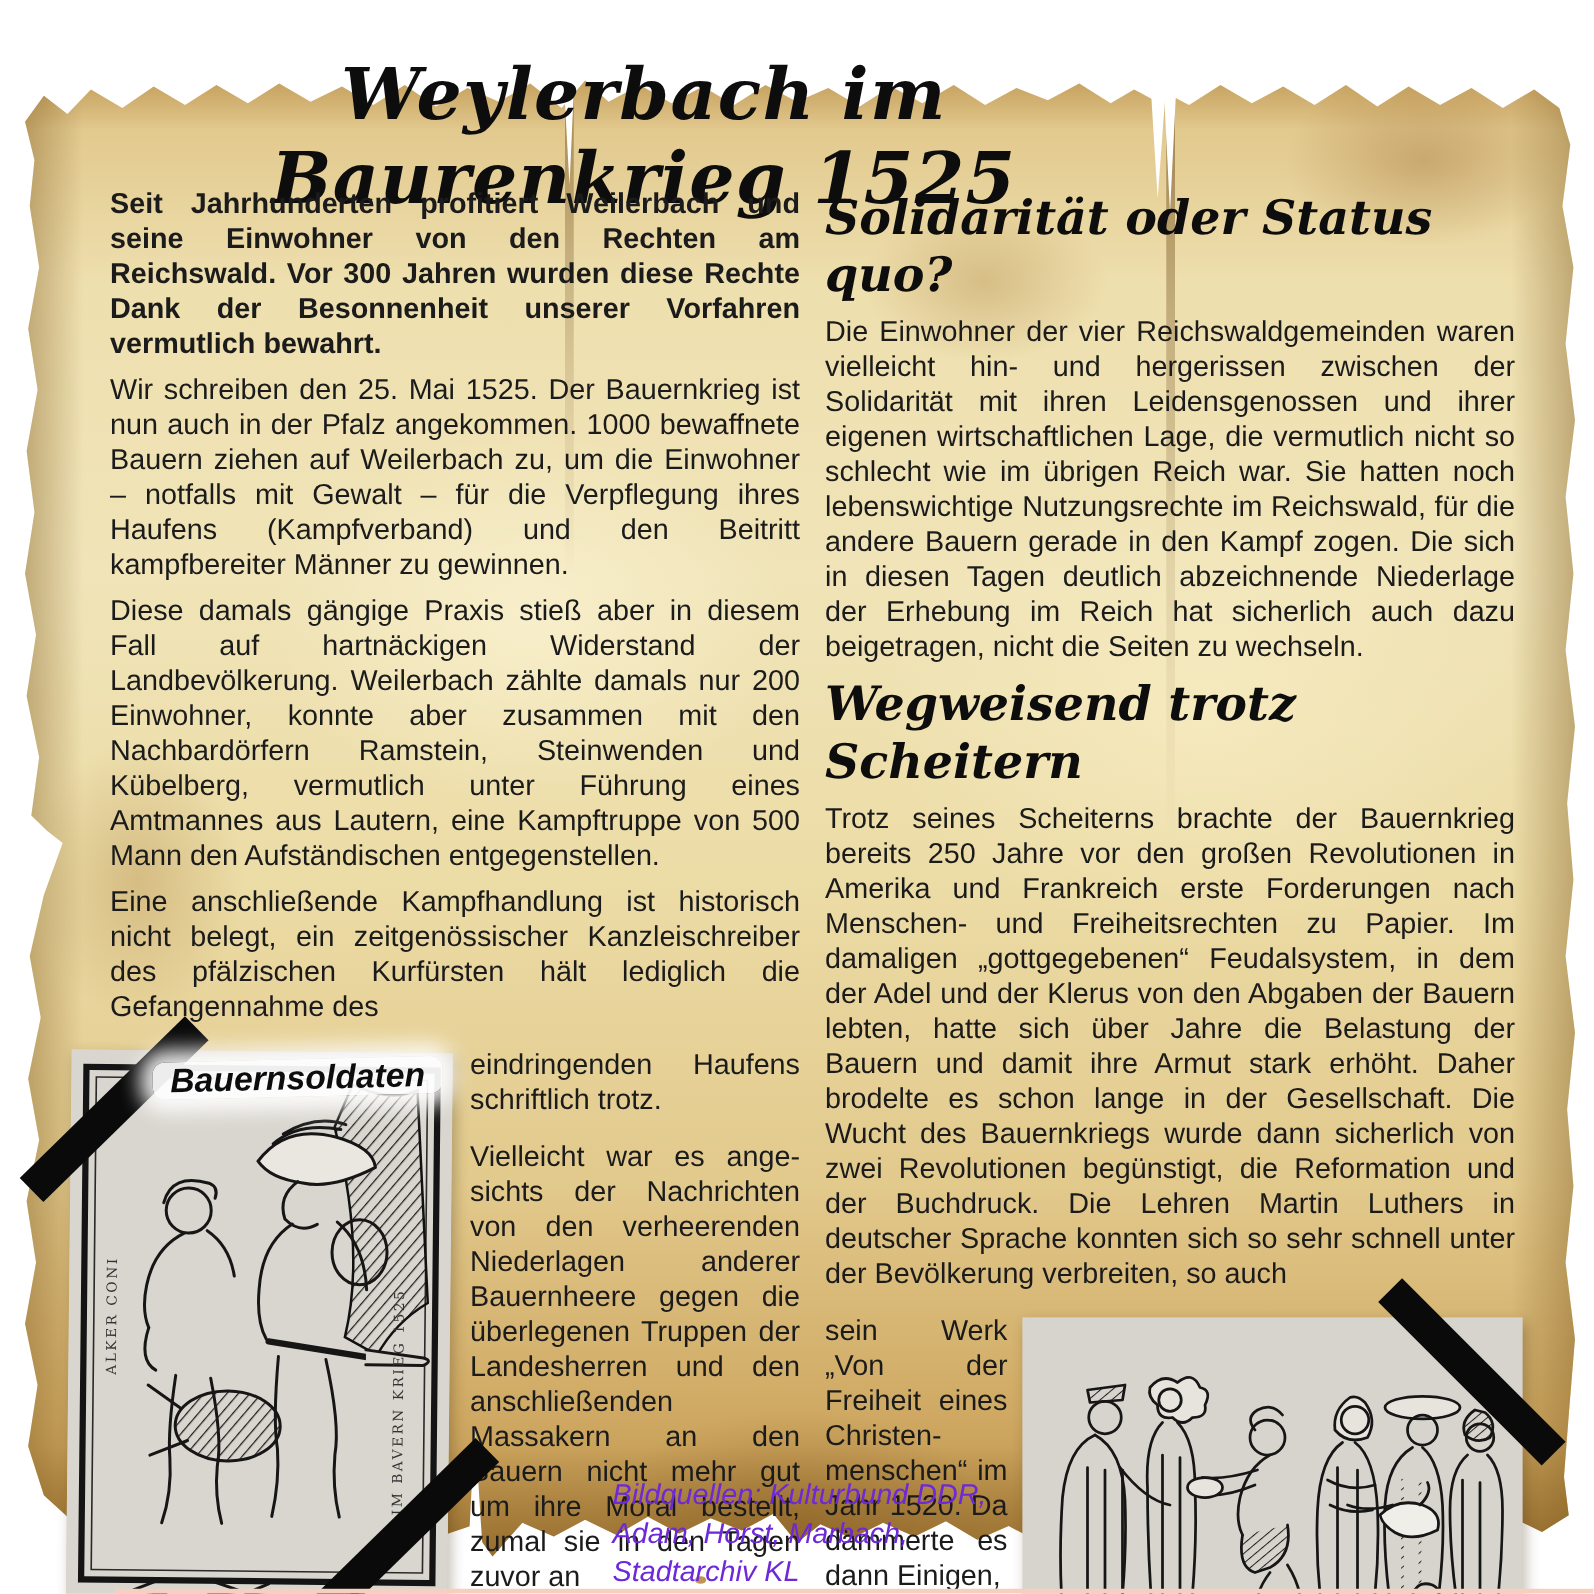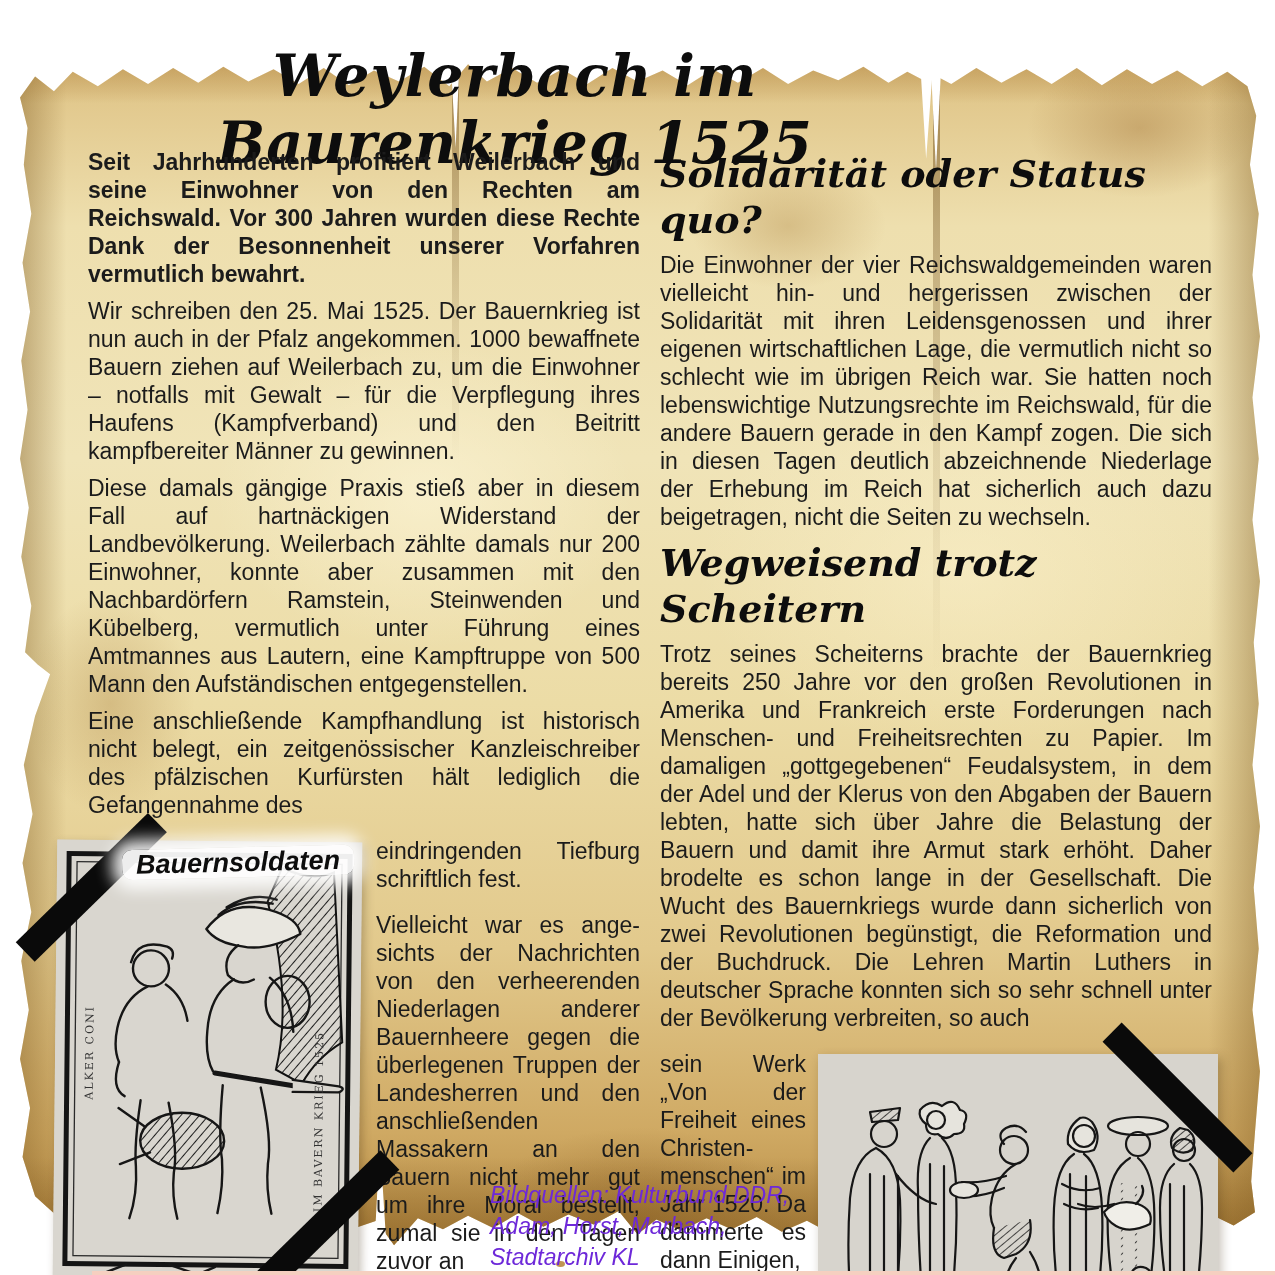--- a/index.html
+++ b/index.html
@@ -148,21 +148,21 @@
         </g>
 
         <text x="38" y="260" font-family="DejaVu Serif, serif" font-size="11" fill="#333" transform="rotate(-90 38 260)" letter-spacing="2">ALKER CONI</text>
         <text x="268" y="370" font-family="DejaVu Serif, serif" font-size="11" fill="#333" transform="rotate(-90 268 370)" letter-spacing="2">IM BAVERN KRIEG 1525</text>
       </svg>
       <div class="ribbon tl"></div>
       <div class="ribbon br"></div>
       <div class="caption" id="caption-left">Bauernsoldaten</div>
     </div>
 
-    <p class="lead">eindringenden Tiefburg schriftlich fest.</p>
+    <p class="lead">eindringenden Haufens schriftlich trotz.</p>
     <p style="margin-top:9px">Vielleicht war es ange­sichts der Nachrichten von den verheerenden Nie­derlagen anderer Bauern­heere gegen die überlege­nen Truppen der Landes­herren und den anschlie­ßenden Massakern an den Bauern nicht mehr gut um ihre Moral bestellt, zumal sie in den Tagen zuvor an</p>
   </div>
 
   <div class="col" id="col-right">
 
     <h2 class="script">Solidarität oder Status quo?</h2>
     <p>Die Einwohner der vier Reichswaldgemeinden waren vielleicht hin- und hergerissen zwischen der Solidarität mit ihren Leidensgenossen und ihrer eigenen wirtschaftlichen Lage, die vermutlich nicht so schlecht wie im übrigen Reich war. Sie hatten noch lebenswichtige Nutzungsrechte im Reichswald, für die andere Bauern gerade in den Kampf zogen. Die sich in diesen Tagen deutlich abzeichnende Niederlage der Erhebung im Reich hat sicherlich auch dazu beigetragen, nicht die Seiten zu wechseln.</p>
 
     <h2 class="script">Wegweisend trotz Scheitern</h2>
     <p class="lead">Trotz seines Scheiterns brachte der Bauernkrieg bereits 250 Jahre vor den großen Revolutionen in Amerika und Frankreich erste Forderungen nach Menschen- und Freiheitsrechten zu Papier. Im damaligen „gottgegebenen“ Feudalsystem, in dem der Adel und der Klerus von den Abgaben der Bauern lebten, hatte sich über Jahre die Belastung der Bauern und damit ihre Armut stark erhöht. Daher brodelte es schon lange in der Gesellschaft. Die Wucht des Bauernkriegs wurde dann sicherlich von zwei Revolutionen begünstigt, die Reformation und der Buchdruck. Die Lehren Martin Luthers in deutscher Sprache konnten sich so sehr schnell unter der Bevölkerung verbreiten, so auch</p>

